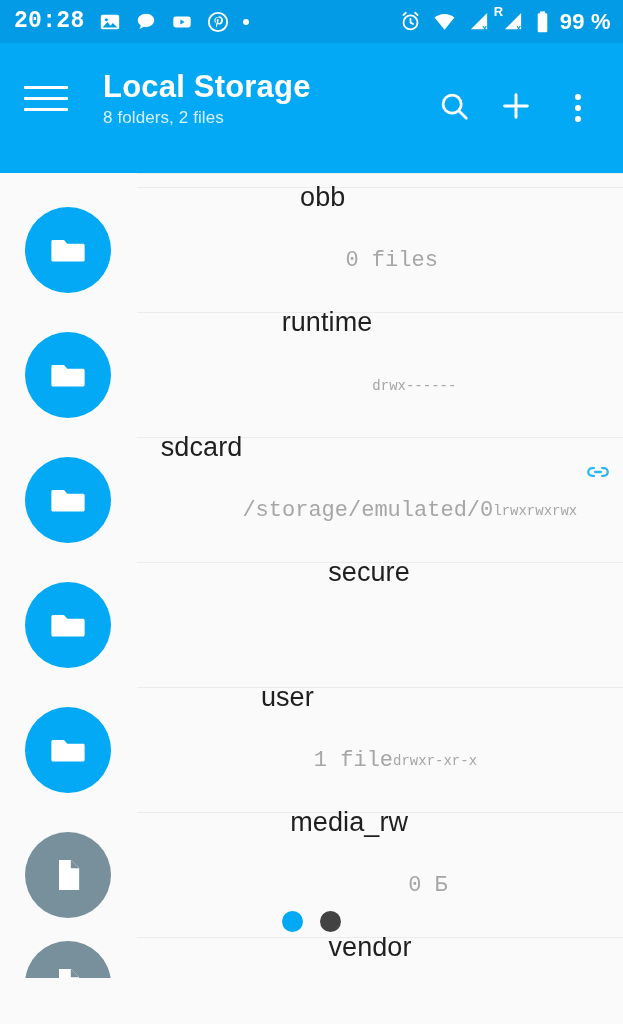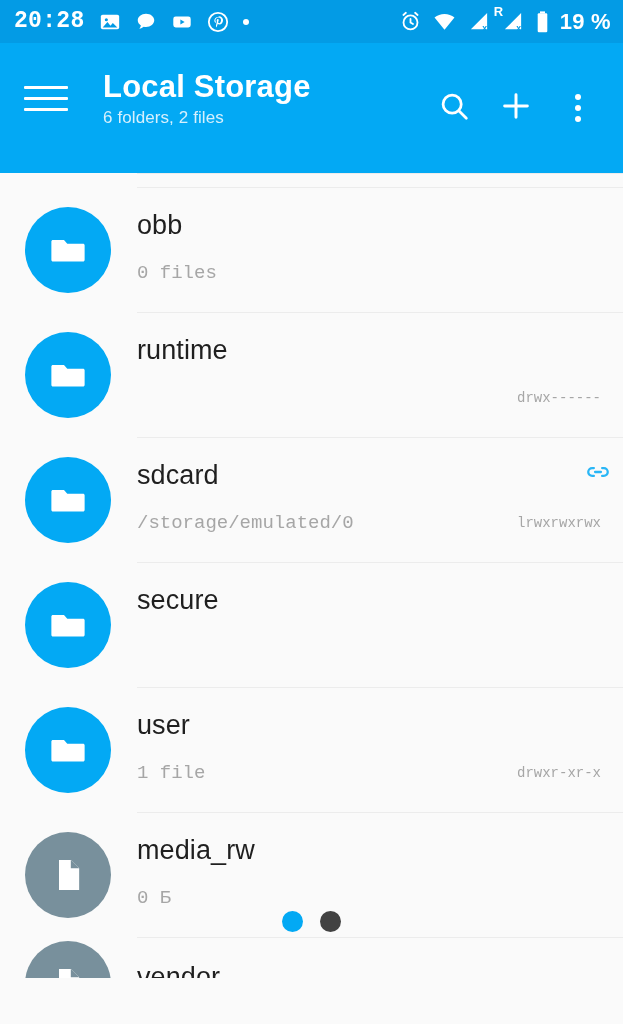--- a/index.html
+++ b/index.html
@@ -95,37 +95,37 @@
   }
   .avatar{
     width:86px; height:86px; border-radius:50%;
     flex:0 0 86px;
     display:flex; align-items:center; justify-content:center;
   }
   .avatar.folder{ background:#03A9F4; }
   .avatar.file{ background:#78909C; }
   .row-body{
     flex:1; margin-left:26px; padding-right:20px;
-    display:flex; flex-direction:column; justify-content:center;
+    display:flex; flex-direction:row; justify-content:center;
     height:100%;
     position:relative;
   }
   .row-name{
     font-size:27px; color:#1f1f1f; font-weight:400;
     letter-spacing:.1px; line-height:1.1;
     margin-top:-4px;
   }
   .row-meta{
     display:flex; align-items:center;
     margin-top:22px;
     min-height:21px;
   }
   .row-sub{
     font-family:"Liberation Mono", monospace;
-    font-size:19px; color:#a6a6a6; letter-spacing:0px;
+    font-size:22px; color:#a6a6a6; letter-spacing:0px;
     white-space:nowrap;
   }
   .row-perm{
     font-family:"Liberation Mono", monospace;
     font-size:14px; color:#a6a6a6; letter-spacing:0px;
     margin-left:auto; white-space:nowrap;
     padding-right:2px;
   }
   .link-badge{
     position:absolute; right:12px; top:22px;
@@ -208,36 +208,36 @@
           <text x="15.5" y="22" font-size="9" fill="#039BE5" font-family="Liberation Sans, sans-serif" font-weight="bold">x</text>
         </svg>
       <span style="position:absolute;left:-7px;top:-5px;font-size:13px;font-weight:700;color:#fff;line-height:1;">R</span>
     </span>
     <span class="sicon">
       <svg width="15" height="24" viewBox="0 0 12 24">
           <rect x="3.5" y="1.4" width="5" height="2.1" fill="#fff"></rect>
           <rect x="1.2" y="3.3" width="9.6" height="19" rx="1.2" fill="#fff"></rect>
         </svg>
     </span>
-    <span class="status-battery-text">19 %</span>
+    <span class="status-battery-text">99 %</span>
   </div>
 </div>
 
 <div class="app-bar">
   <div class="app-bar-main">
 
     <div class="hamburger">
       <span></span>
         <span></span>
         <span></span>
     </div>
 
     <div class="titlewrap">
       <div class="app-title">Local Storage</div>
-      <div class="app-subtitle">6 folders, 2 files</div>
+      <div class="app-subtitle">8 folders, 2 files</div>
     </div>
 
     <div class="actions">
       <div class="action-btn">
         <span>
           <svg width="33" height="33" viewBox="0 0 24 24">
               <circle cx="10.3" cy="10.3" r="6.6" fill="none" stroke="#fff" stroke-width="2"></circle>
               <path d="M15.3 15.3l5.3 5.3" stroke="#fff" stroke-width="2" stroke-linecap="round"></path>
             </svg>
         </span>

